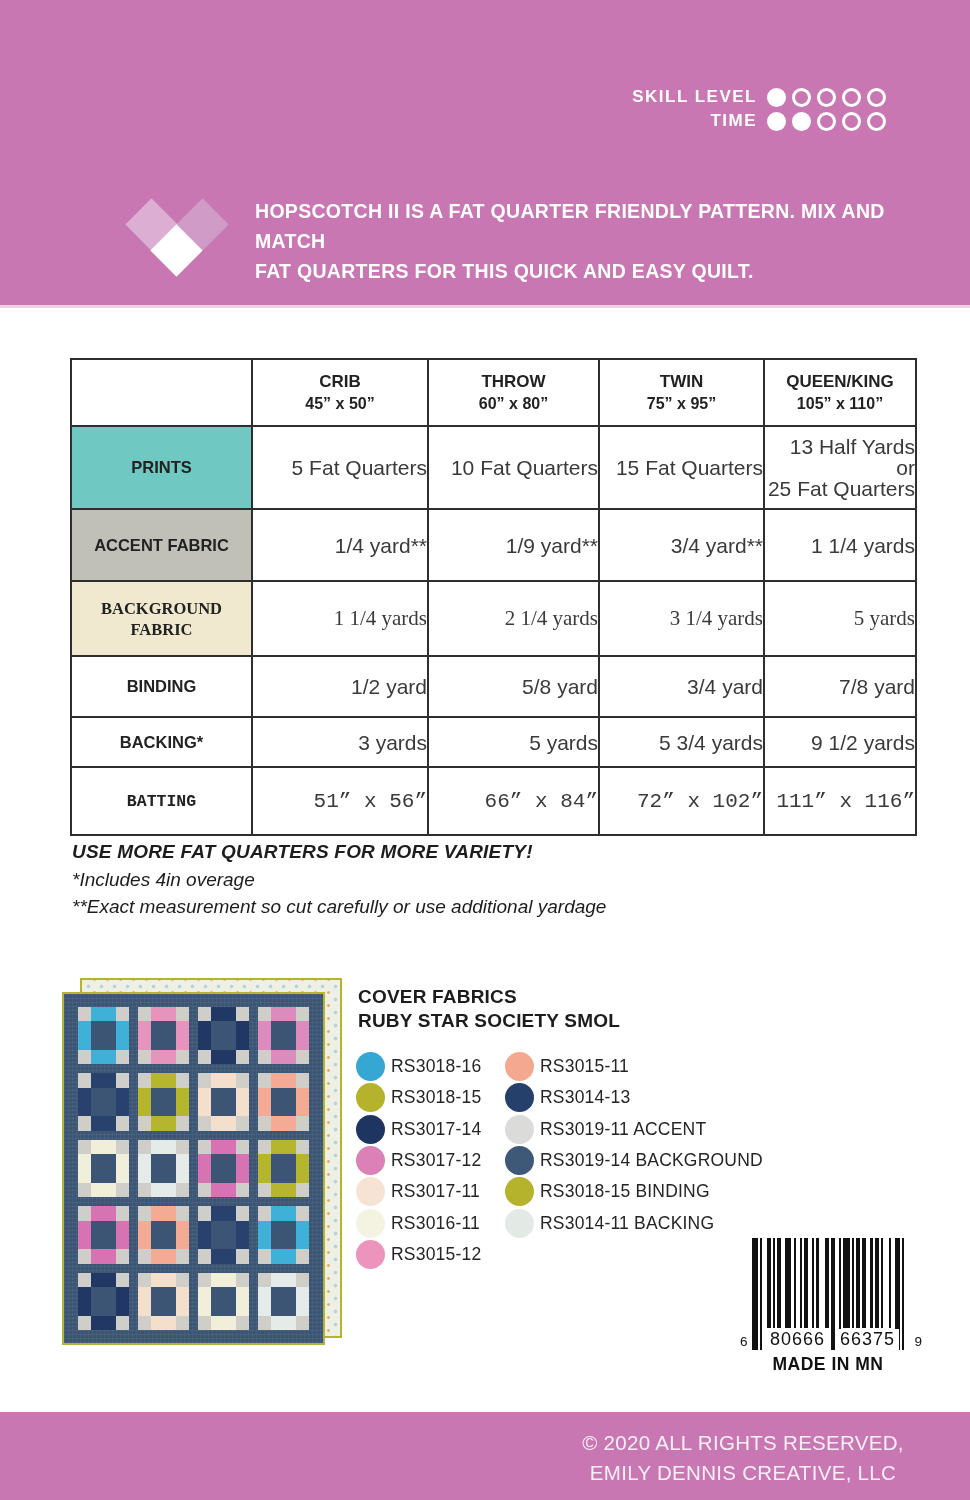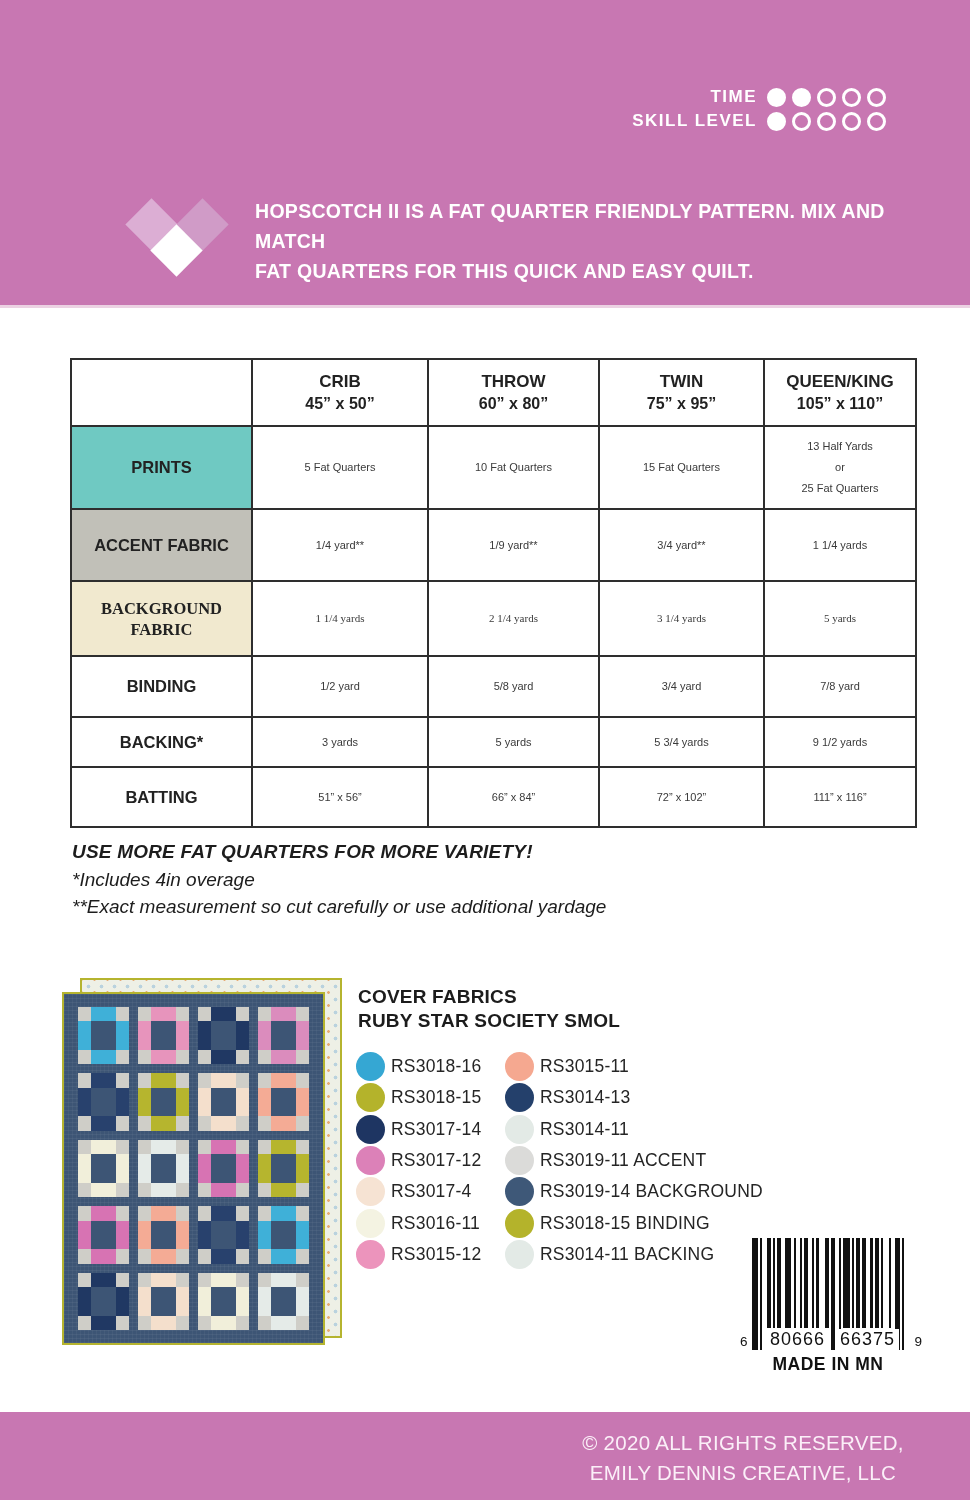--- a/index.html
+++ b/index.html
@@ -28,21 +28,21 @@
              line-height:30px; white-space:pre-line; }
 
   
   table.req { position:absolute; left:70px; top:358px; width:845px;
               border-collapse:collapse; table-layout:fixed; }
   table.req th, table.req td { border:2px solid #2e2e2e; text-align:center; vertical-align:middle;
               color:#222; white-space:pre-line; }
   table.req thead th { font-size:17px; font-weight:700; line-height:22px; }
   table.req thead .col-size { font-size:16px; }
   table.req tbody th { font-size:16.5px; font-weight:700; padding:0 14px; line-height:21px; }
-  table.req tbody td { font-size:11px; font-weight:400; color:#3a3a3a; line-height:21px; }
+  table.req tbody td { font-size:21px; font-weight:400; color:#3a3a3a; line-height:21px;text-align:right; }
 
   
   .notes { position:absolute; left:72px; top:838px; font-style:italic; color:#1d1d1d;
            font-size:19px; line-height:27.5px; }
   .notes .n0 { font-weight:600; letter-spacing:.2px; }
 
   
   .quilt-wrap { position:absolute; left:0; top:0; }
   .quilt-backing { position:absolute; left:80px; top:978px; width:262px; height:360px;
         background-color:var(--backing); border:2px solid var(--binding);
@@ -103,34 +103,34 @@
                  color:#fbeff8; font-size:20.5px; line-height:30px; font-weight:500; letter-spacing:.3px; }
 </style>
 </head>
 <body>
 
 <div class="page" style="--pink: #c877b2; --qnavy: #3d5575; --binding: #b5b42f; --backing: #eef0e6;">
 
   <div class="header-band">
     <div class="meter">
       <div class="meter-row">
-        <span class="meter-label">TIME</span>
+        <span class="meter-label">SKILL LEVEL</span>
         <span class="dots">
             <span class="dot filled"></span>
-            <span class="dot filled"></span>
+            <span class="dot"></span>
             <span class="dot"></span>
             <span class="dot"></span>
             <span class="dot"></span>
           </span>
       </div>
       <div class="meter-row">
-        <span class="meter-label">SKILL LEVEL</span>
+        <span class="meter-label">TIME</span>
         <span class="dots">
             <span class="dot filled"></span>
-            <span class="dot"></span>
+            <span class="dot filled"></span>
             <span class="dot"></span>
             <span class="dot"></span>
             <span class="dot"></span>
           </span>
       </div>
     </div>
 
     <div class="heart">
       <span class="dia dia-left"></span>
       <span class="dia dia-right"></span>
@@ -189,21 +189,21 @@
           <td>3/4 yard</td>
           <td>7/8 yard</td>
         </tr>
         <tr style="height: 50px;">
           <th style="background: rgb(255, 255, 255);">BACKING*</th>
           <td>3 yards</td>
           <td>5 yards</td>
           <td>5 3/4 yards</td>
           <td>9 1/2 yards</td>
         </tr>
-        <tr style="height: 60px;">
+        <tr style="height: 68px; font-family: Liberation Mono, monospace;">
           <th style="background: rgb(255, 255, 255);">BATTING</th>
           <td>51” x 56”</td>
           <td>66” x 84”</td>
           <td>72” x 102”</td>
           <td>111” x 116”</td>
         </tr>
       </tbody>
   </table>
 
   <div class="notes">
@@ -594,43 +594,39 @@
       <li>
         <span class="sw p-dots" style="background: rgb(30, 53, 98);"></span>
         <span class="sw-label">RS3017-14</span>
       </li>
       <li>
         <span class="sw p-dots" style="background: rgb(220, 129, 184);"></span>
         <span class="sw-label">RS3017-12</span>
       </li>
       <li>
         <span class="sw p-dots-warm" style="background: rgb(246, 227, 211);"></span>
-        <span class="sw-label">RS3017-4</span>
+        <span class="sw-label">RS3017-11</span>
       </li>
       <li>
         <span class="sw p-apples" style="background: rgb(244, 243, 226);"></span>
         <span class="sw-label">RS3016-11</span>
       </li>
       <li>
         <span class="sw p-speckle" style="background: rgb(236, 148, 188);"></span>
         <span class="sw-label">RS3015-12</span>
       </li>
     </ul>
   <ul class="swatch-list right" id="swatches-right">
       <li>
         <span class="sw p-speckle" style="background: rgb(245, 168, 144);"></span>
         <span class="sw-label">RS3015-11</span>
       </li>
       <li>
         <span class="sw p-medallion-dark" style="background: rgb(36, 64, 107);"></span>
         <span class="sw-label">RS3014-13</span>
-      </li>
-      <li>
-        <span class="sw p-medallion" style="background: rgb(227, 234, 230);"></span>
-        <span class="sw-label">RS3014-11</span>
       </li>
       <li>
         <span class="sw " style="background: rgb(219, 219, 217);"></span>
         <span class="sw-label">RS3019-11 ACCENT</span>
       </li>
       <li>
         <span class="sw " style="background: rgb(62, 88, 120);"></span>
         <span class="sw-label">RS3019-14 BACKGROUND</span>
       </li>
       <li>

